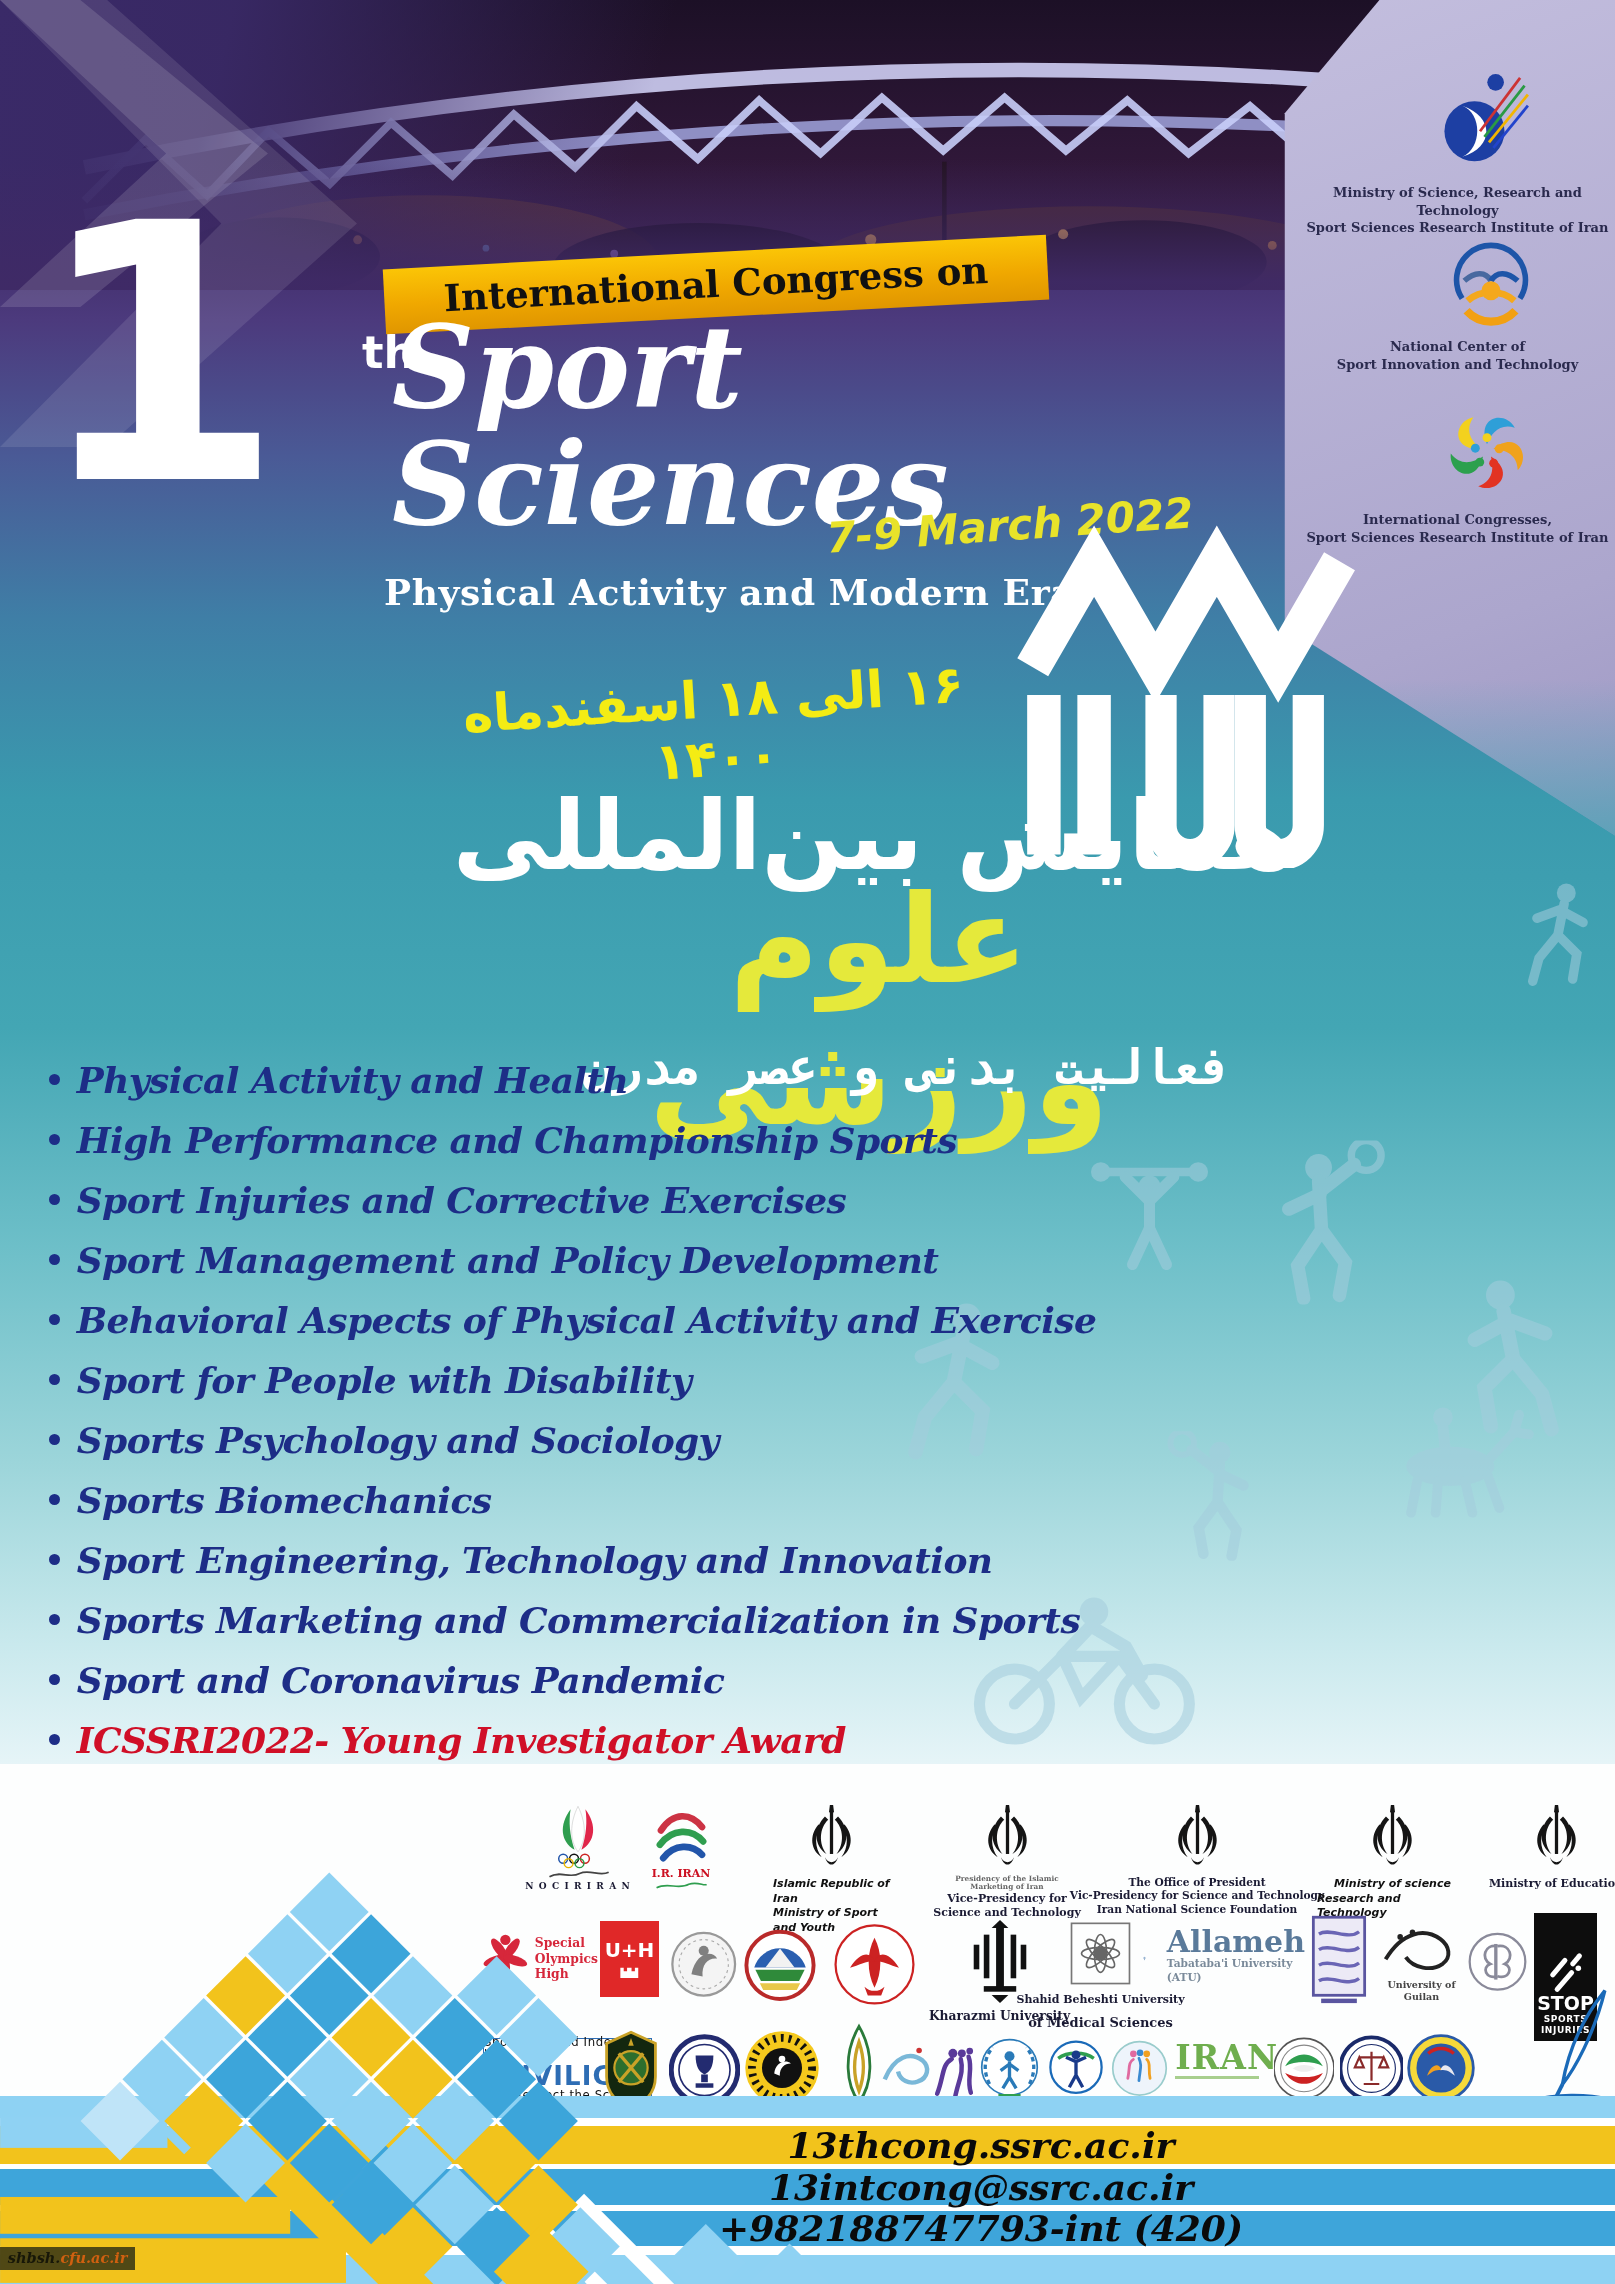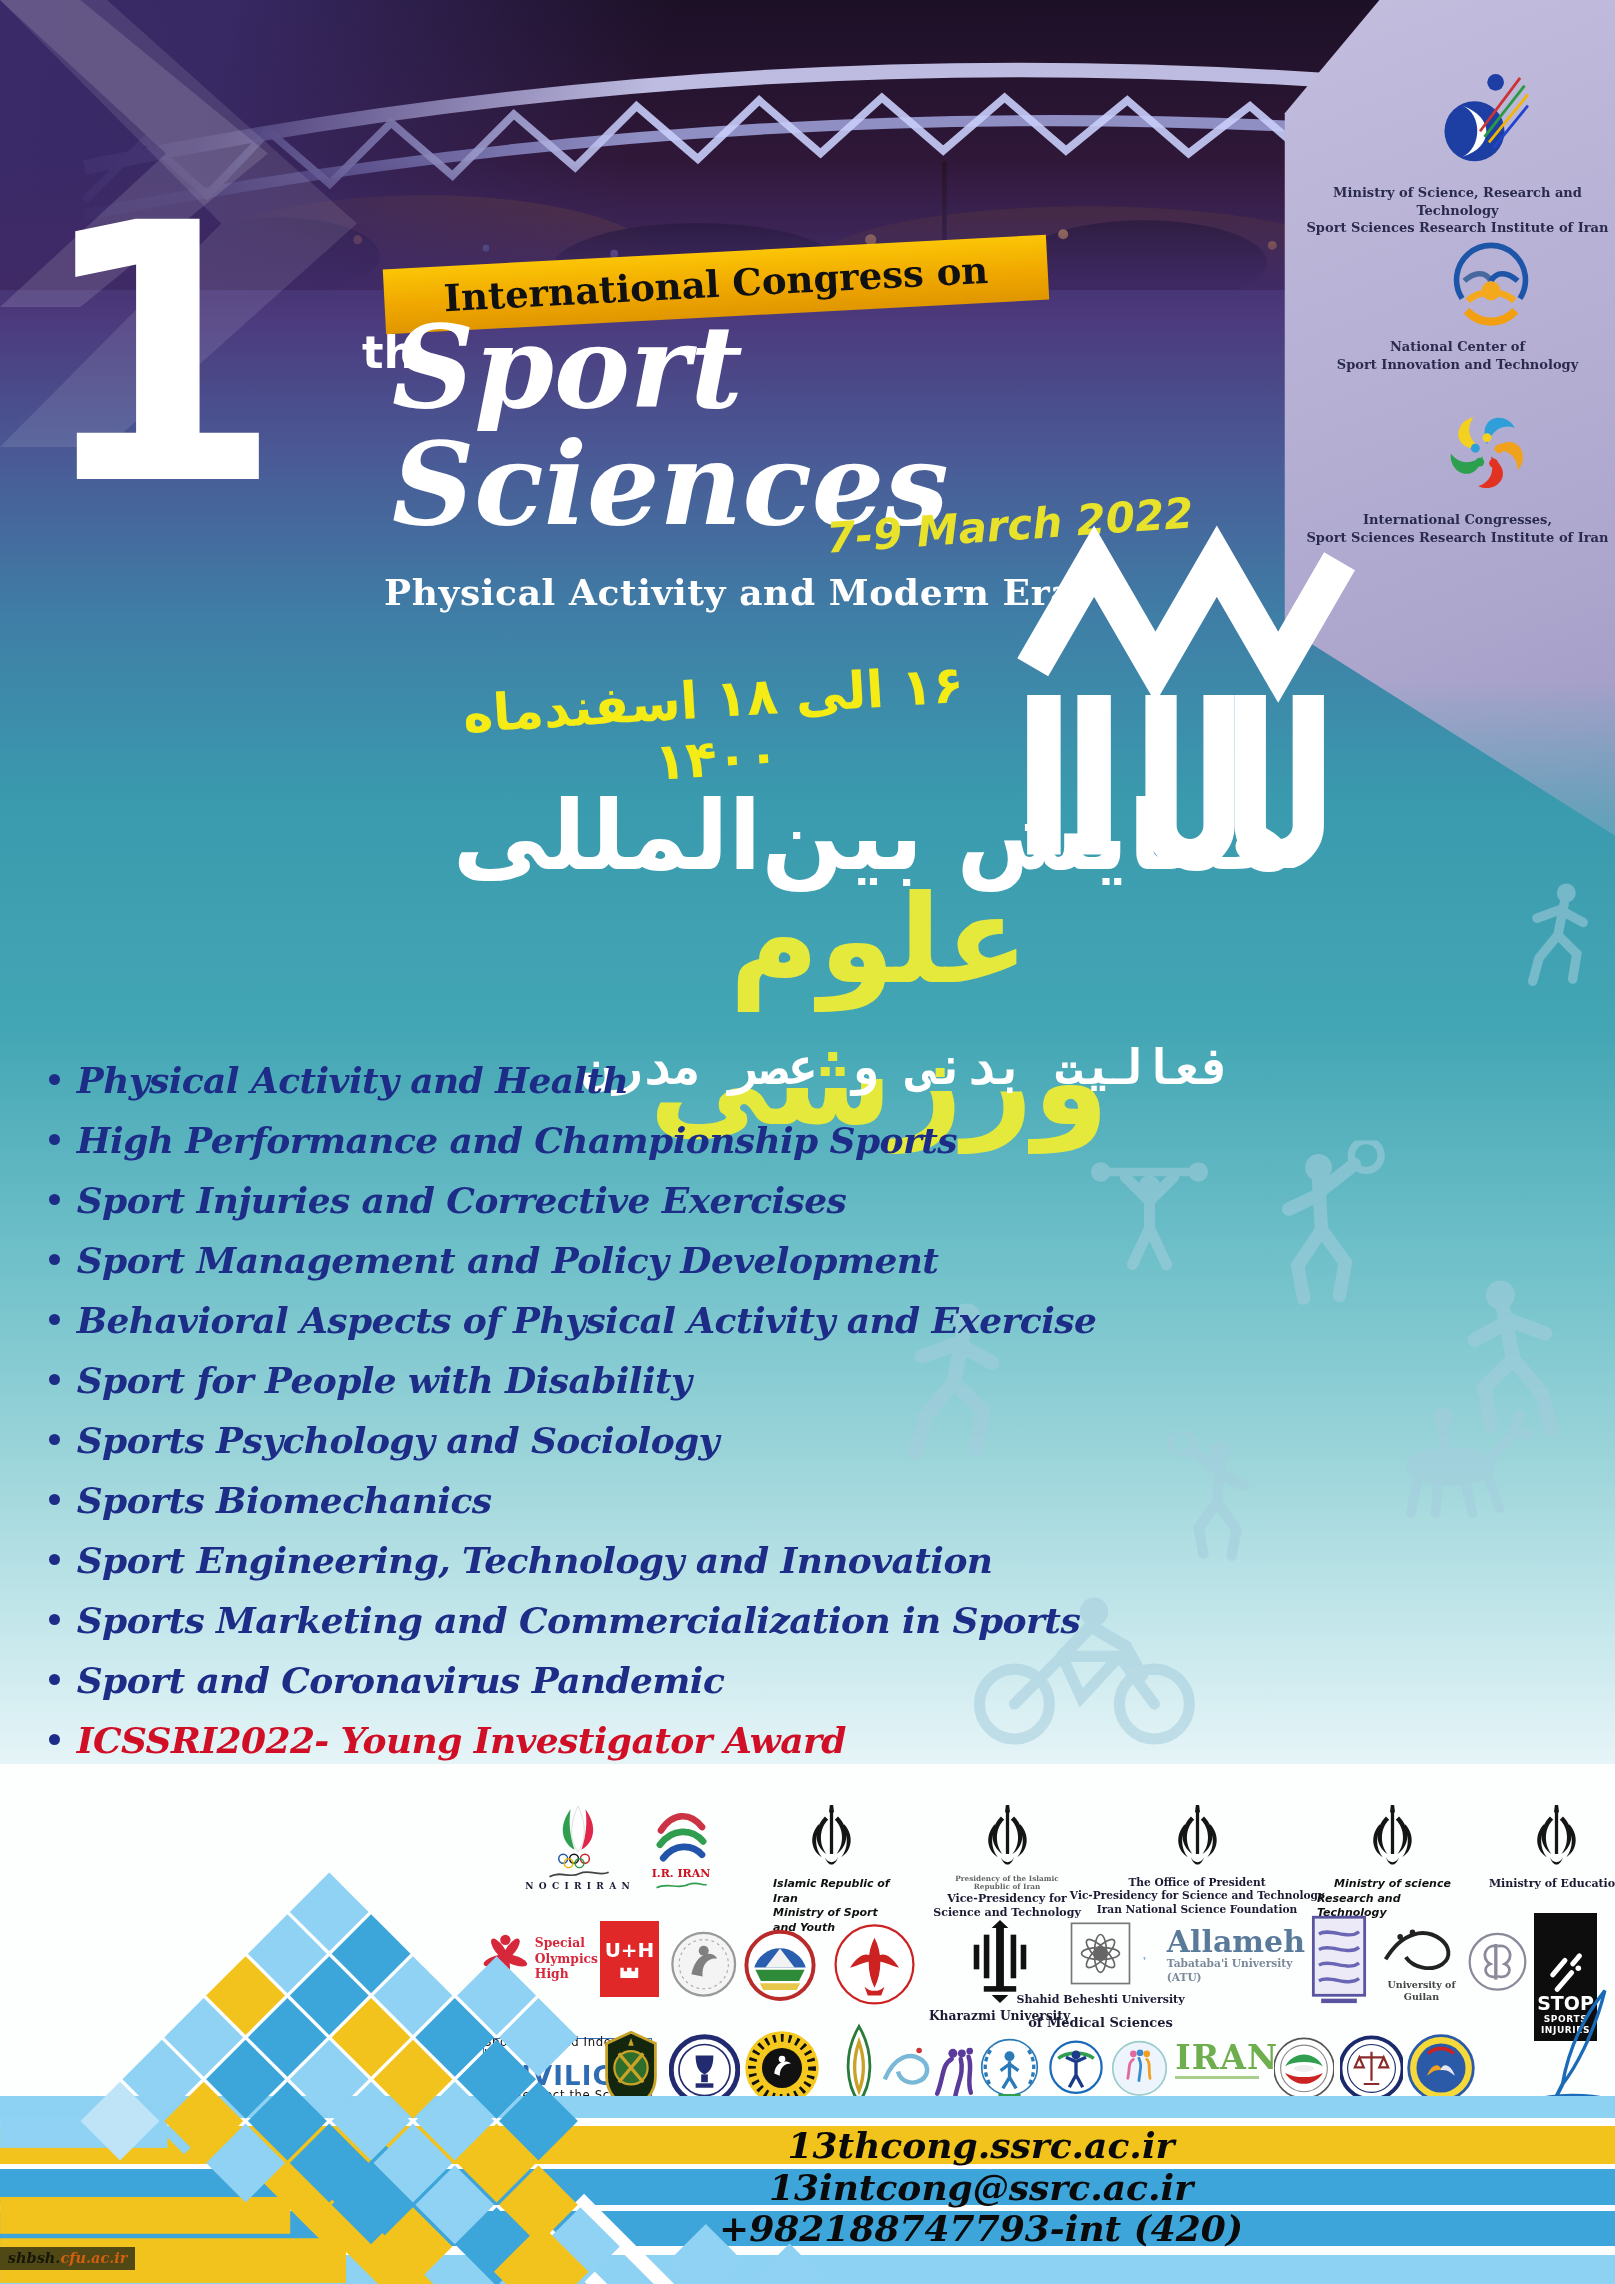--- a/index.html
+++ b/index.html
@@ -345,21 +345,21 @@
       </svg>
     <div class="cap-it" style="margin-top:7.8px;">Islamic Republic of Iran</div>
     <div class="cap-it">Ministry of Sport and Youth</div>
   </div>
 
   <div class="lg" style="left:943px;top:1803px;width:128px;">
     <svg width="49" height="66" viewBox="0 0 60 80">
         <use href="#iran-emblem"></use>
       </svg>
     <div class="cap-tiny" style="margin-top:5.6px;">Presidency of the Islamic</div>
-    <div class="cap-tiny">Republic of Iran</div>
+    <div class="cap-tiny">Marketing of Iran</div>
     <div class="capline" style="font-size:11px;">Vice-Presidency for</div>
     <div class="capline" style="font-size:11px;">Science and Technology</div>
   </div>
 
   <div class="lg" style="left:1088px;top:1803px;width:218px;">
     <svg width="49" height="66" viewBox="0 0 60 80">
         <use href="#iran-emblem"></use>
       </svg>
     <div class="capline" style="margin-top:6.7px;">The Office of President</div>
     <div class="capline">Vic-Presidency for Science and Technology</div>

